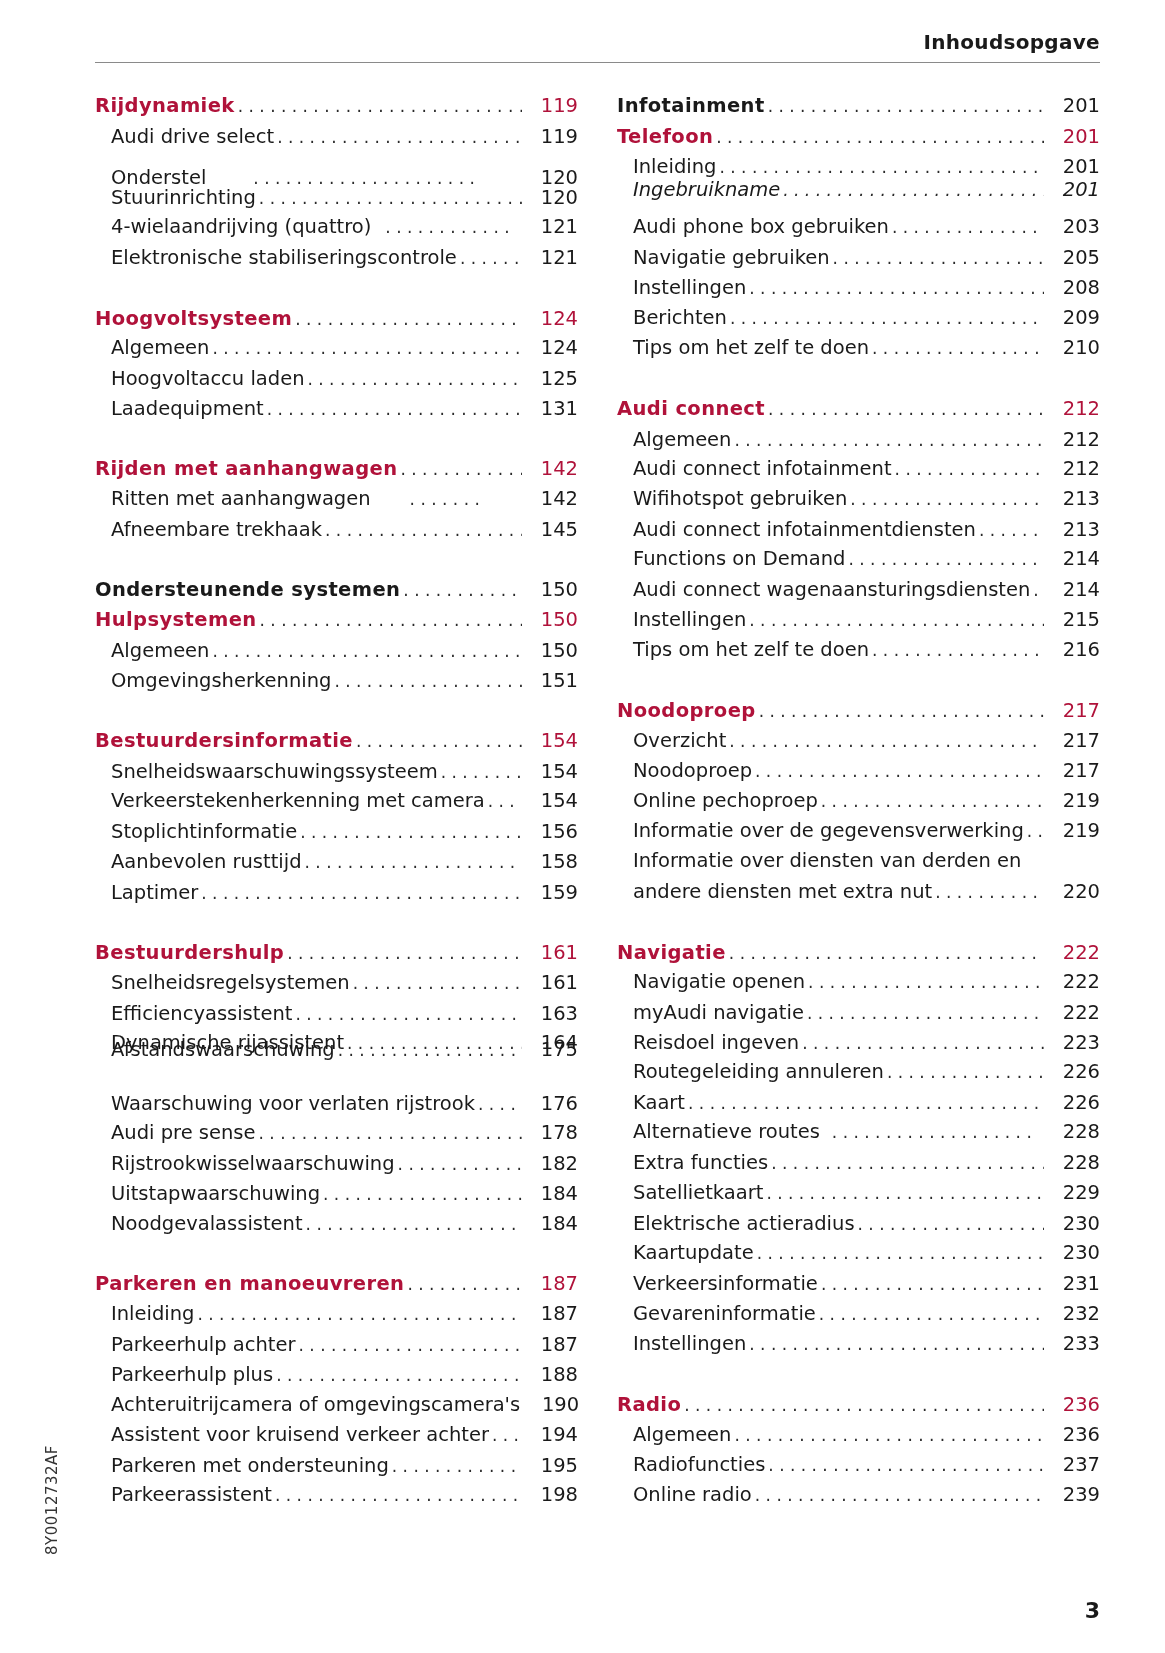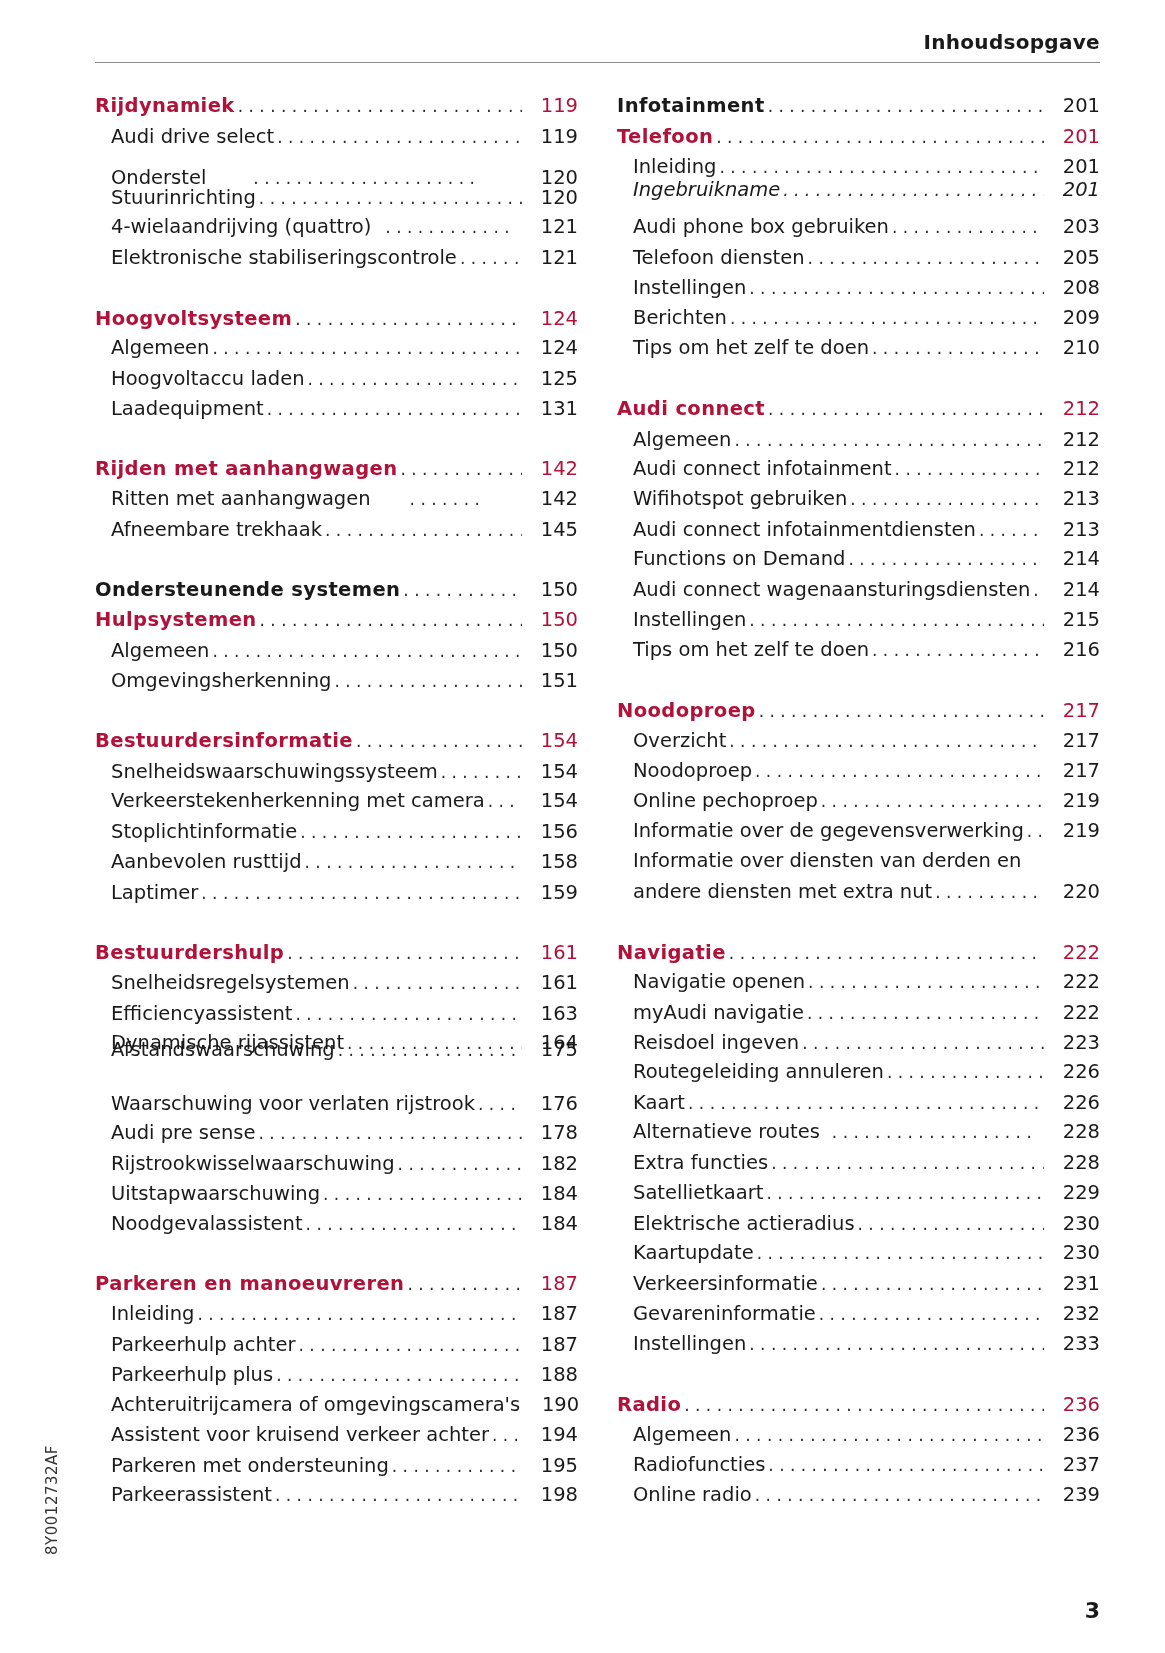--- a/index.html
+++ b/index.html
@@ -263,21 +263,21 @@
       <span class="label">Ingebruikname</span>
       <span class="dots"></span>
       <span class="page">201</span>
     </div>
     <div class="row sub" style="top: 214px;">
       <span class="label">Audi phone box gebruiken</span>
       <span class="dots"></span>
       <span class="page">203</span>
     </div>
     <div class="row sub" style="top: 245px;">
-      <span class="label">Telefoon diensten</span>
+      <span class="label">Navigatie gebruiken</span>
       <span class="dots"></span>
       <span class="page">205</span>
     </div>
     <div class="row sub" style="top: 275px;">
       <span class="label">Instellingen</span>
       <span class="dots"></span>
       <span class="page">208</span>
     </div>
     <div class="row sub" style="top: 305px;">
       <span class="label">Berichten</span>

